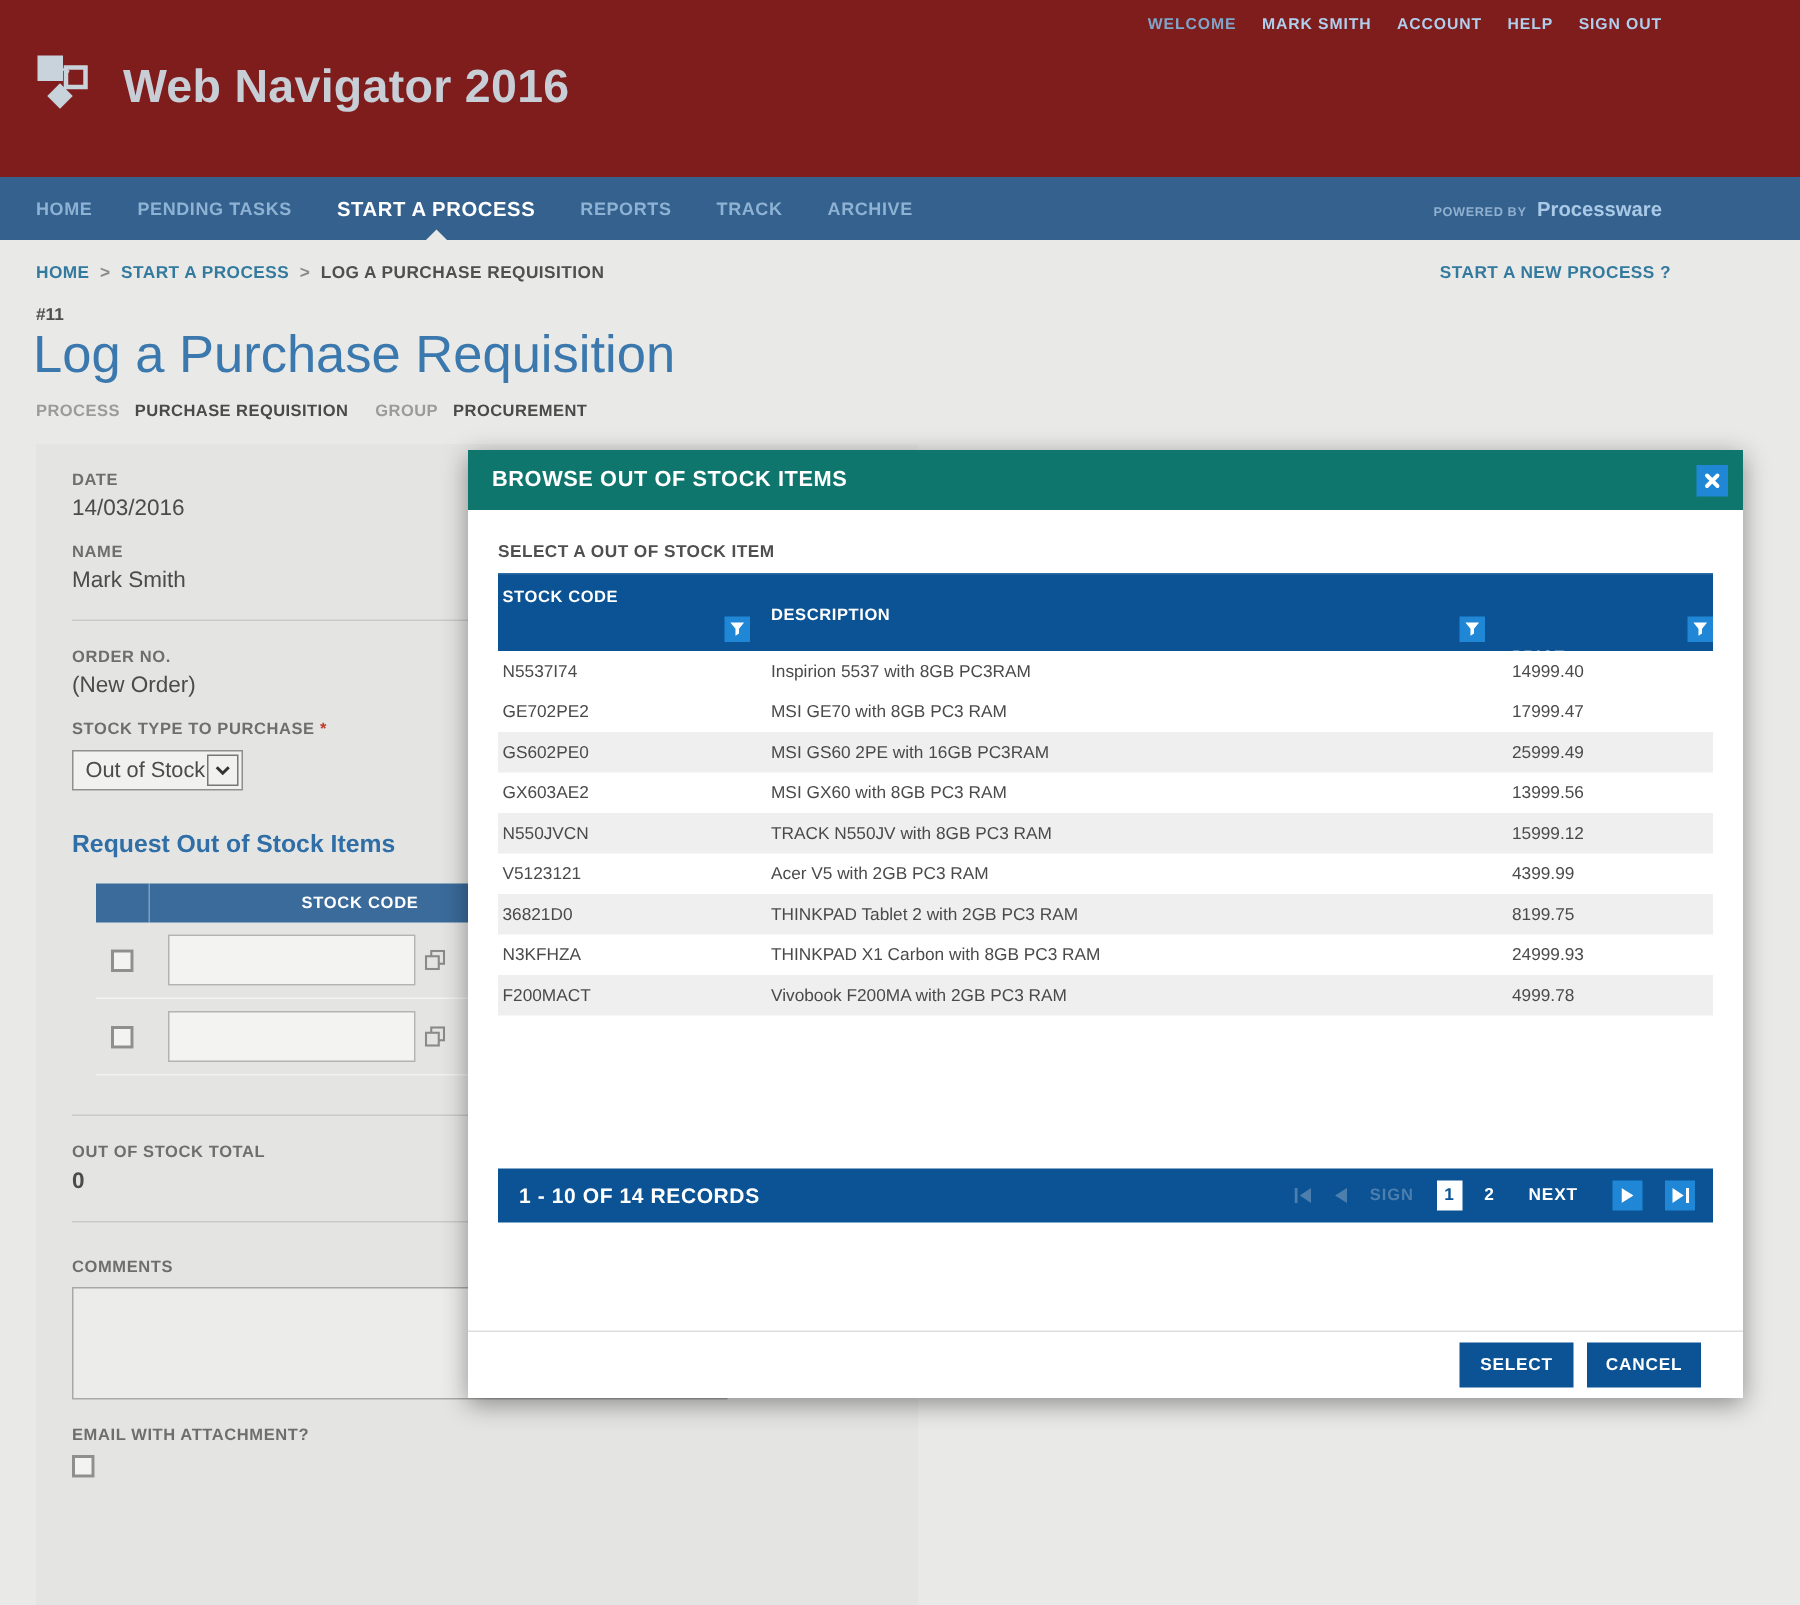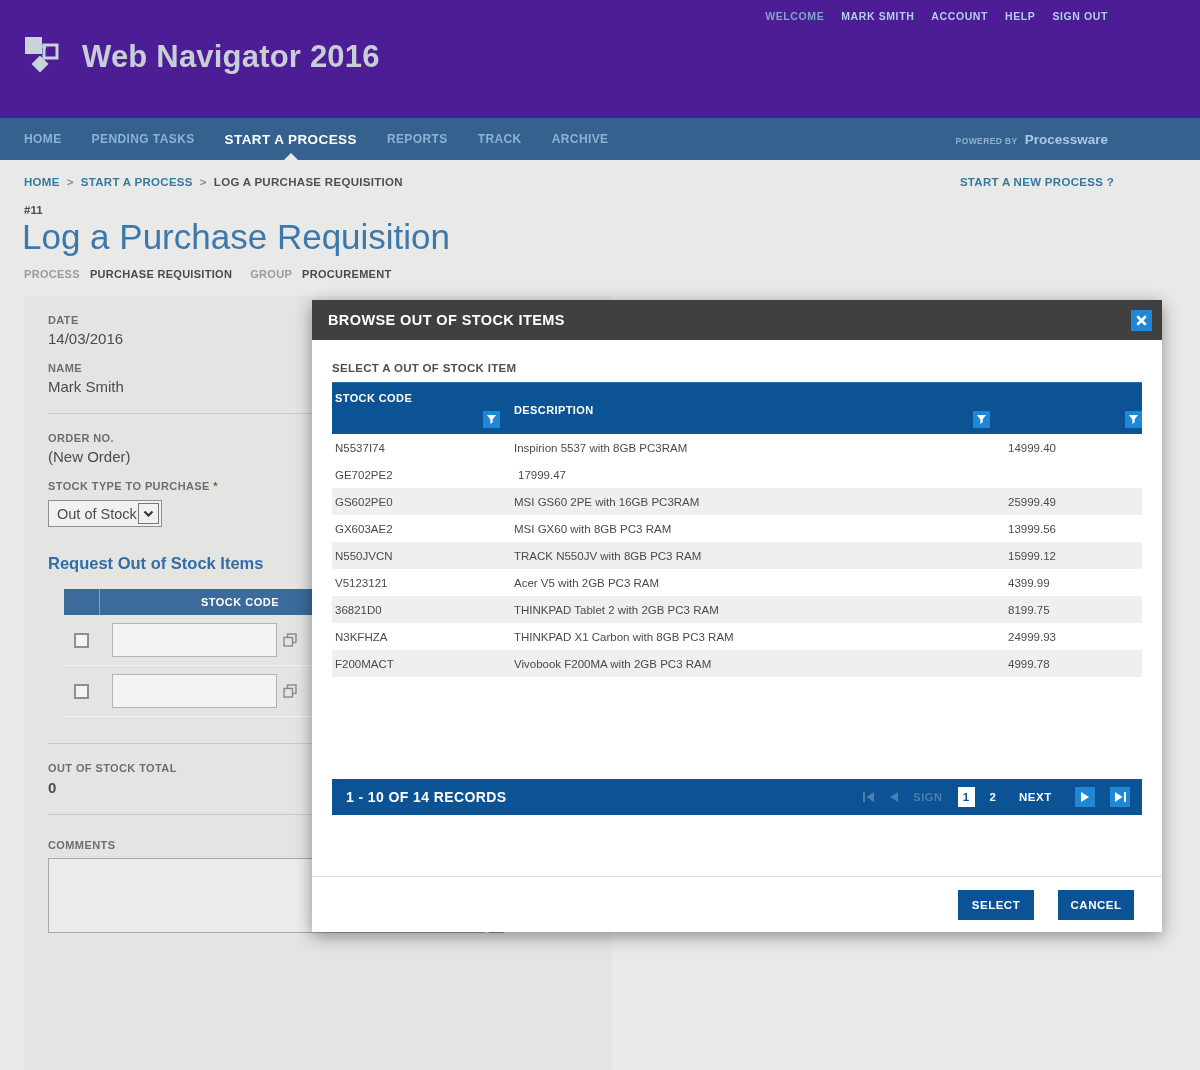--- a/index.html
+++ b/index.html
@@ -6,21 +6,21 @@
   html,body { width:1200px; height:1070px; }
   body {
     font-family: "Liberation Sans", sans-serif;
     background:#e9e9e7;
     position:relative;
     overflow:hidden;
   }
   .screen { position:relative; width:1200px; height:1070px; overflow:hidden; }
 
   
-  .topbar { height:118px; background:#4c1d95; position:relative; }
+  .topbar { height:118px; background:#7f1d1d; position:relative; }
   .top-links { position:absolute; top:10px; right:92px; display:flex; gap:17px;
     font-size:10.5px; font-weight:bold; letter-spacing:.6px; color:#b0cfec; }
   .top-links span { cursor:pointer; }
   .top-links .dim { color:#7fa6c9; }
   .logo-row { position:absolute; top:34px; left:22px; display:flex; align-items:center; gap:14px; }
   .app-title { font-size:31px; font-weight:600; color:#c7ced6; letter-spacing:.2px; }
 
   
   .navbar { height:42px; background:#34618d; display:flex; align-items:center;
     padding-left:24px; gap:30px; position:relative; }
@@ -76,21 +76,21 @@
   .browse-icon { margin-left:6px; cursor:pointer; display:flex; }
   .total-value { font-size:15px; font-weight:bold; color:#4b4b4b; margin-top:5px; }
   .comments-area { margin-top:7px; width:437px; height:75px; border:1px solid #a8a8a6;
     background:#ececea; resize:none; outline:none; font-family:"Liberation Sans",sans-serif;
     font-size:13px; padding:5px; color:#4b4b4b; }
   .email-cb { margin-top:7px; }
 
   
   .modal { position:absolute; left:312px; top:300px; width:850px; height:632px;
     background:#ffffff; box-shadow:0 4px 16px rgba(0,0,0,.4); display:flex; flex-direction:column; }
-  .modal-titlebar { height:40px; background:#404040; display:flex; align-items:center;
+  .modal-titlebar { height:40px; background:#0f766e; display:flex; align-items:center;
     padding:0 10px 0 16px; flex:none; }
   .modal-title { color:#ffffff; font-size:14.5px; font-weight:bold; letter-spacing:.4px; }
   .modal-close { margin-left:auto; width:21px; height:21px; background:#1f87d6;
     display:flex; align-items:center; justify-content:center; cursor:pointer; }
   .modal-body { flex:1; padding:0 20px; }
   .select-label { margin-top:22px; font-size:11.5px; font-weight:bold; color:#4f4f4f; letter-spacing:.3px; }
   .data-table { margin-top:8px; }
   .t-header { background:#0b5394; height:52px; display:flex; border-top:1px solid #2e6da4; }
   .th-col { position:relative; padding-top:9px; color:#ffffff; font-size:11px;
     font-weight:bold; letter-spacing:.4px; }
@@ -115,22 +115,22 @@
   .pg-icon { display:flex; cursor:pointer; }
   .prev-label { color:#4d7fae; font-size:11px; font-weight:bold; letter-spacing:.6px; cursor:pointer; }
   .page-current { background:#ffffff; color:#0b5394; min-width:17px; height:20px;
     display:flex; align-items:center; justify-content:center; font-size:11.5px; font-weight:bold;
     padding:0 3px; cursor:pointer; }
   .page-num { color:#ffffff; font-size:11.5px; font-weight:bold; cursor:pointer; }
   .next-label { color:#ffffff; font-size:11.5px; font-weight:bold; letter-spacing:.6px;
     margin:0 8px; cursor:pointer; }
   .pg-btn { width:20px; height:20px; background:#1f87d6; display:flex; align-items:center;
     justify-content:center; cursor:pointer; }
-  .modal-footer { border-top:1px solid #dddddd; height:56px; display:flex; align-items:center;
-    justify-content:flex-end; padding-right:28px; gap:24px; flex:none; }
+  .modal-footer { border-top:1px solid #dddddd; height:45px; display:flex; align-items:center;
+    justify-content:flex-end; padding-right:28px; gap:9px; flex:none; }
   .dlg-btn { width:76px; height:30px; background:#0b5394; color:#ffffff; font-size:11.5px;
     font-weight:bold; letter-spacing:.5px; display:flex; align-items:center; justify-content:center;
     border:none; cursor:pointer; font-family:"Liberation Sans",sans-serif; }
 </style>
 </head>
 <body>
 
 <div class="screen">
 
   <div class="topbar">
@@ -236,20 +236,21 @@
         </span>
       </div>
     </div>
 
     <hr class="divider" style="margin-top:26px">
     <div class="f-label">OUT OF STOCK TOTAL</div>
     <div class="total-value">0</div>
     <hr class="divider">
     <div class="f-label" style="margin-top:24px">COMMENTS</div>
     <textarea class="comments-area" style=""></textarea>
+    <div class="f-label" style="margin-top:13px">EMAIL WITH ATTACHMENT?</div>
     <span class="checkbox email-cb" style="display:inline-block"></span>
   </div>
 
   <div class="modal">
     <div class="modal-titlebar">
       <span class="modal-title">BROWSE OUT OF STOCK ITEMS</span>
       <span class="modal-close">
         <svg width="11" height="11" viewBox="0 0 11 11">
           <path d="M2 2l7 7M9 2l-7 7" stroke="#fff" stroke-width="2.6" stroke-linecap="round"></path>
         </svg>
@@ -291,20 +292,21 @@
 
             <div class="t-row">
               <div class="c-code">N5537I74</div>
               <div class="c-desc">Inspirion 5537 with 8GB PC3RAM</div>
               <div class="c-price">14999.40</div>
             </div>
 
 
             <div class="t-row">
               <div class="c-code">GE702PE2</div>
+              <div class="c-desc">MSI GE70 with 8GB PC3 RAM</div>
               <div class="c-price">17999.47</div>
             </div>
 
             <div class="t-row alt">
               <div class="c-code">GS602PE0</div>
               <div class="c-desc">MSI GS60 2PE with 16GB PC3RAM</div>
               <div class="c-price">25999.49</div>
             </div>
 
             <div class="t-row">

